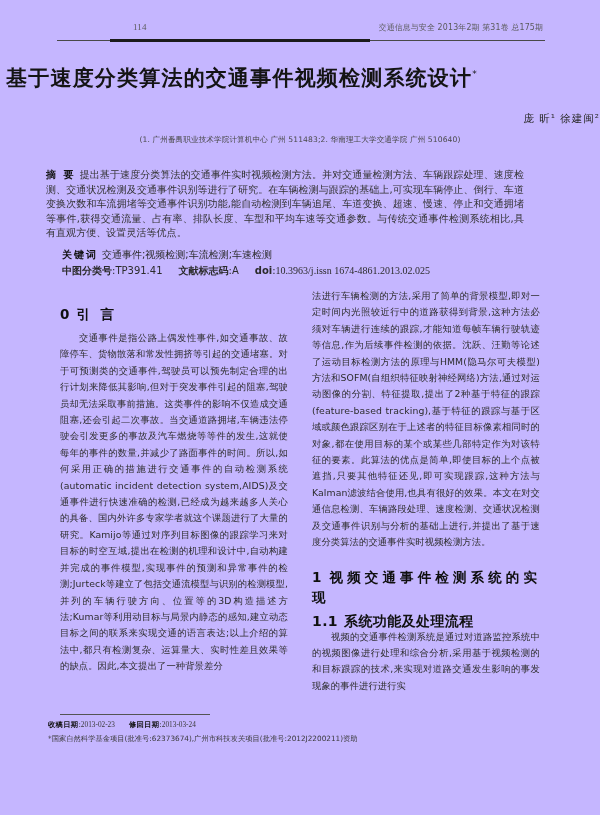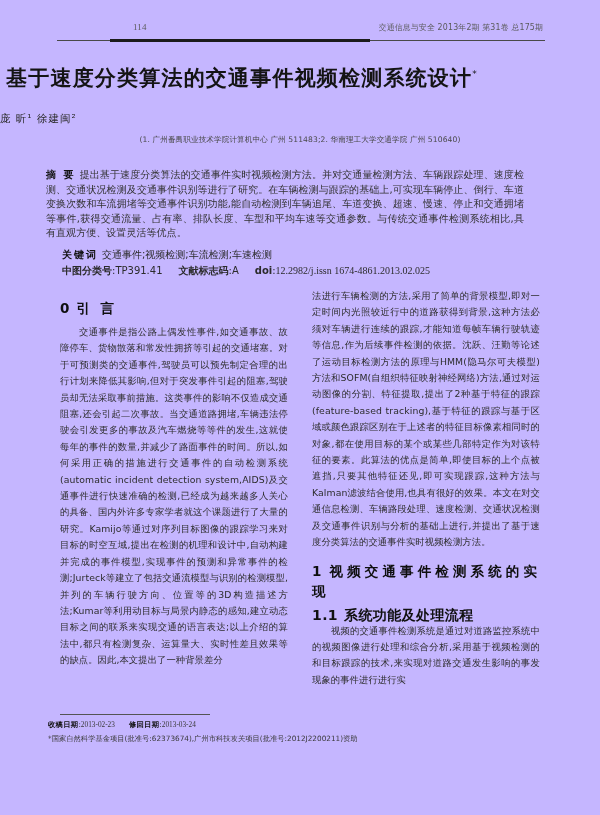--- a/index.html
+++ b/index.html
@@ -81,21 +81,21 @@
   .title .star {
     font-size: 9px;
     vertical-align: super;
     font-weight: normal;
   }
   .authors {
     position: absolute;
     top: 112px;
     left: 0;
     width: 600px;
-    text-align: left;
+    text-align: right;
     font-size: 10.5px;
     color: #2c2c2c;
     letter-spacing: 1px;
   }
   .affil {
     position: absolute;
     top: 135px;
     left: 0;
     width: 600px;
     text-align: center;
@@ -152,21 +152,21 @@
   }
   .col-left  { left: 60px; }
   .col-right { left: 312px; }
 
   .sec-h {
     font-family: "DejaVu Sans", sans-serif;
     font-weight: bold;
     font-size: 13.5px;
     letter-spacing: 3px;
     color: #111111;
-    margin: 10px 0 6px 0;
+    margin: 16px 0 6px 0;
     line-height: 20px;
   }
   .sec-h .num {
     margin-right: 7px;
     letter-spacing: 0;
   }
   .sub-h {
     font-weight: bold;
     font-size: 14px;
     color: #131313;
@@ -228,21 +228,21 @@
 
   <div class="abstract-block">
     <p><span class="lbl">摘  要</span><span>提出基于速度分类算法的交通事件实时视频检测方法。并对交通量检测方法、车辆跟踪处理、速度检测、交通状况检测及交通事件识别等进行了研究。在车辆检测与跟踪的基础上,可实现车辆停止、倒行、车道变换次数和车流拥堵等交通事件识别功能,能自动检测到车辆追尾、车道变换、超速、慢速、停止和交通拥堵等事件,获得交通流量、占有率、排队长度、车型和平均车速等交通参数。与传统交通事件检测系统相比,具有直观方便、设置灵活等优点。</span></p>
   </div>
 
   <div class="meta-line meta-kw">
     <span class="lbl">关键词</span><span>交通事件;视频检测;车流检测;车速检测</span>
   </div>
 
   <div class="meta-line meta-clc">
-    <span class="lbl2">中图分类号</span>:<span>TP391.41</span><span class="gap"></span><span class="lbl2">文献标志码</span>:<span>A</span><span class="gap"></span><span class="lbl2">doi</span>:<span class="doi">12.2982/j.issn 1674-4861.2013.02.025</span>
+    <span class="lbl2">中图分类号</span>:<span>TP391.41</span><span class="gap"></span><span class="lbl2">文献标志码</span>:<span>A</span><span class="gap"></span><span class="lbl2">doi</span>:<span class="doi">10.3963/j.issn 1674-4861.2013.02.025</span>
   </div>
 
   <div class="col col-left">
     <div class="sec-h">
       <span class="num">0</span><span>引  言</span>
     </div>
     <p>交通事件是指公路上偶发性事件,如交通事故、故障停车、货物散落和常发性拥挤等引起的交通堵塞。对于可预测类的交通事件,驾驶员可以预先制定合理的出行计划来降低其影响,但对于突发事件引起的阻塞,驾驶员却无法采取事前措施。这类事件的影响不仅造成交通阻塞,还会引起二次事故。当交通道路拥堵,车辆违法停驶会引发更多的事故及汽车燃烧等等件的发生,这就使每年的事件的数量,并减少了路面事件的时间。所以,如何采用正确的措施进行交通事件的自动检测系统(automatic incident detection system,AIDS)及交通事件进行快速准确的检测,已经成为越来越多人关心的具备、国内外许多专家学者就这个课题进行了大量的研究。Kamijo等通过对序列目标图像的跟踪学习来对目标的时空互域,提出在检测的机理和设计中,自动构建并完成的事件模型,实现事件的预测和异常事件的检测;Jurteck等建立了包括交通流模型与识别的检测模型,并列的车辆行驶方向、位置等的3D构造描述方法;Kumar等利用动目标与局景内静态的感知,建立动态目标之间的联系来实现交通的语言表达;以上介绍的算法中,都只有检测复杂、运算量大、实时性差且效果等的缺点。因此,本文提出了一种背景差分</p>
   </div>
 
   <div class="col col-right">

